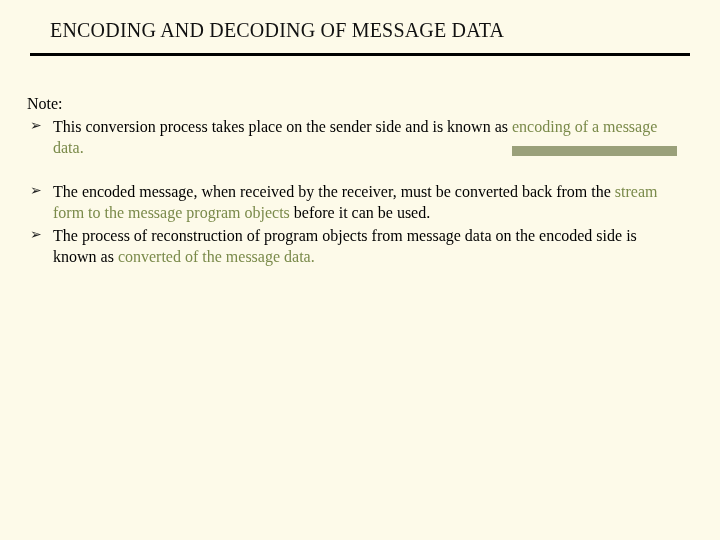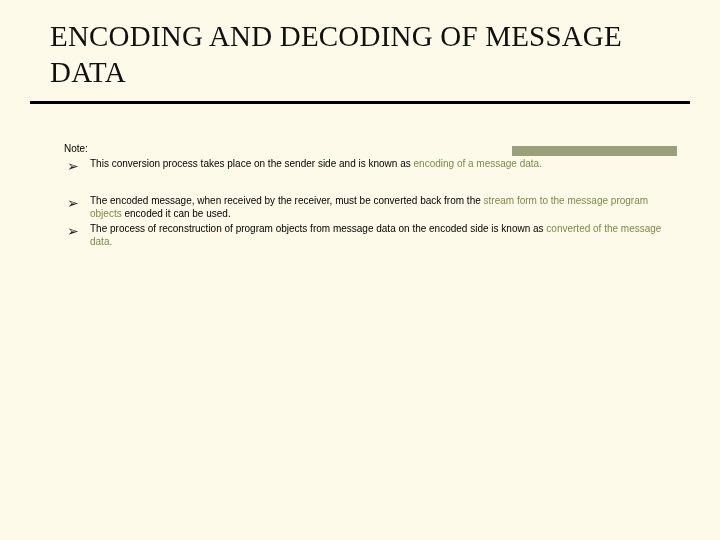--- a/index.html
+++ b/index.html
@@ -13,45 +13,46 @@
     overflow: hidden;
   }
   .slide {
     position: relative;
     width: 720px;
     height: 540px;
     box-sizing: border-box;
   }
   .title {
     font-family: "Times New Roman", Times, serif;
-    font-size: 29px;
+    font-size: 20px;
     line-height: 1.25;
     letter-spacing: 0.2px;
     margin: 18px 50px 10px 50px;
     color: #111;
     font-weight: 400;
   }
   .rule {
     margin: 6px 30px 0 30px;
     height: 3px;
     background: #000;
   }
   .accent {
     position: absolute;
     right: 43px;
     top: 128px;
     width: 165px;
     height: 10px;
     background: #9aa07a;
   }
   .content {
-    margin: 38px 40px 0 64px;
-    font-size: 10px;
+    margin: 38px 40px 0 27px;
+    font-size: 16px;
     line-height: 1.3;
     color: #000;
+    font-family: Liberation Serif, serif;
   }
   .note-label {
     margin: 0 0 2px 0;
   }
   ul.bullets {
     list-style: none;
     padding: 0;
     margin: 0;
   }
   ul.bullets > li {
@@ -90,21 +91,21 @@
     <ul class="bullets">
       <li>
         <span>This conversion process takes place on the sender side and is known as </span><span class="hl">encoding of a message data.</span><span></span>
       </li>
     </ul>
 
     <div class="gap"></div>
 
     <ul class="bullets">
       <li>
-        <span>The encoded message, when received by the receiver, must be converted back from the </span><span class="hl">stream form to the message program objects</span><span> encoded it can be used.</span>
+        <span>The encoded message, when received by the receiver, must be converted back from the </span><span class="hl">stream form to the message program objects</span><span> before it can be used.</span>
       </li>
       <li>
         <span>The process of reconstruction of program objects from message data on the encoded side is known as </span><span class="hl">converted of the message data.</span><span></span>
       </li>
     </ul>
   </div>
 
 </div>
 
 </body></html>

